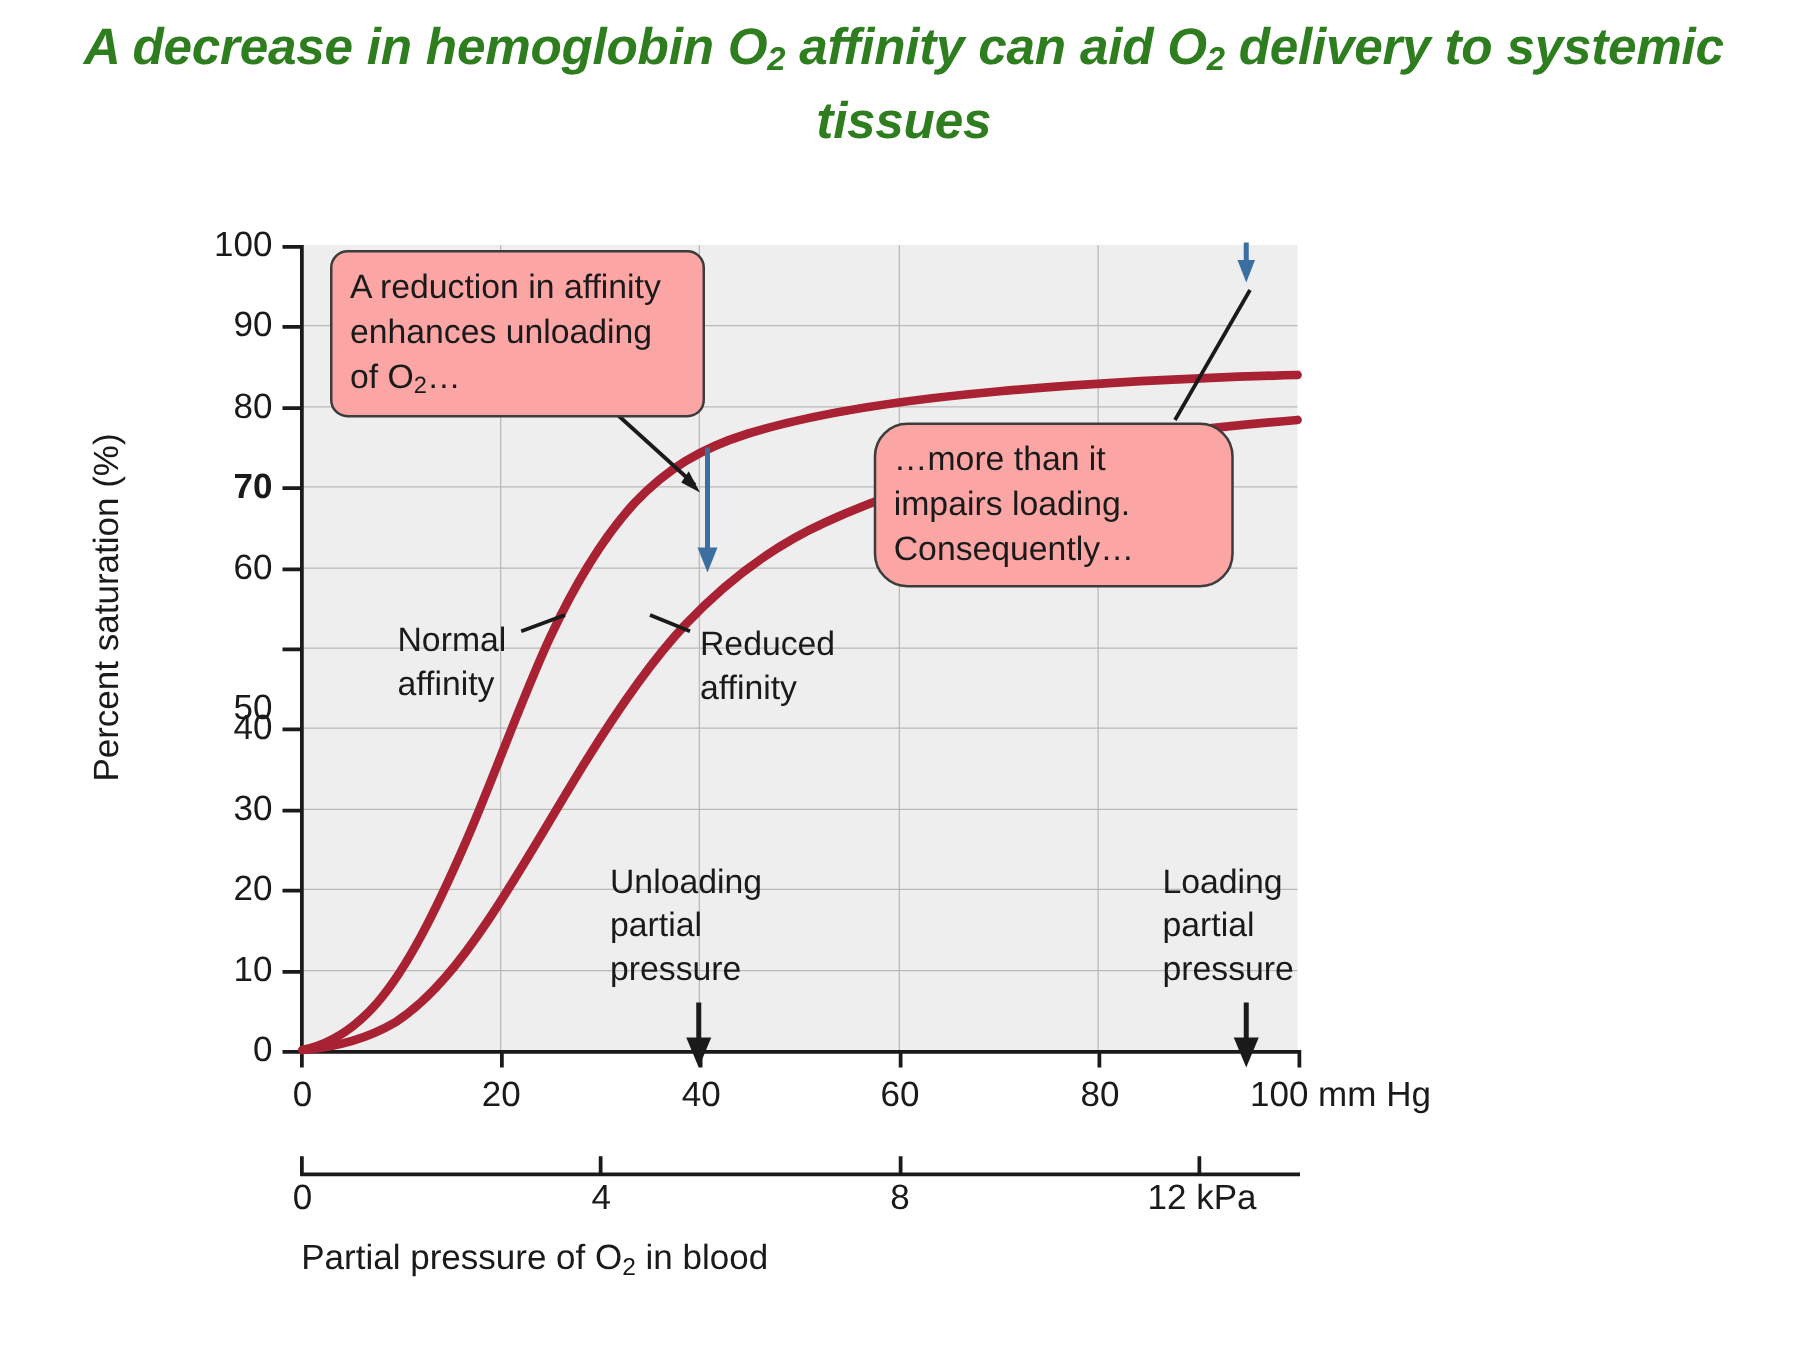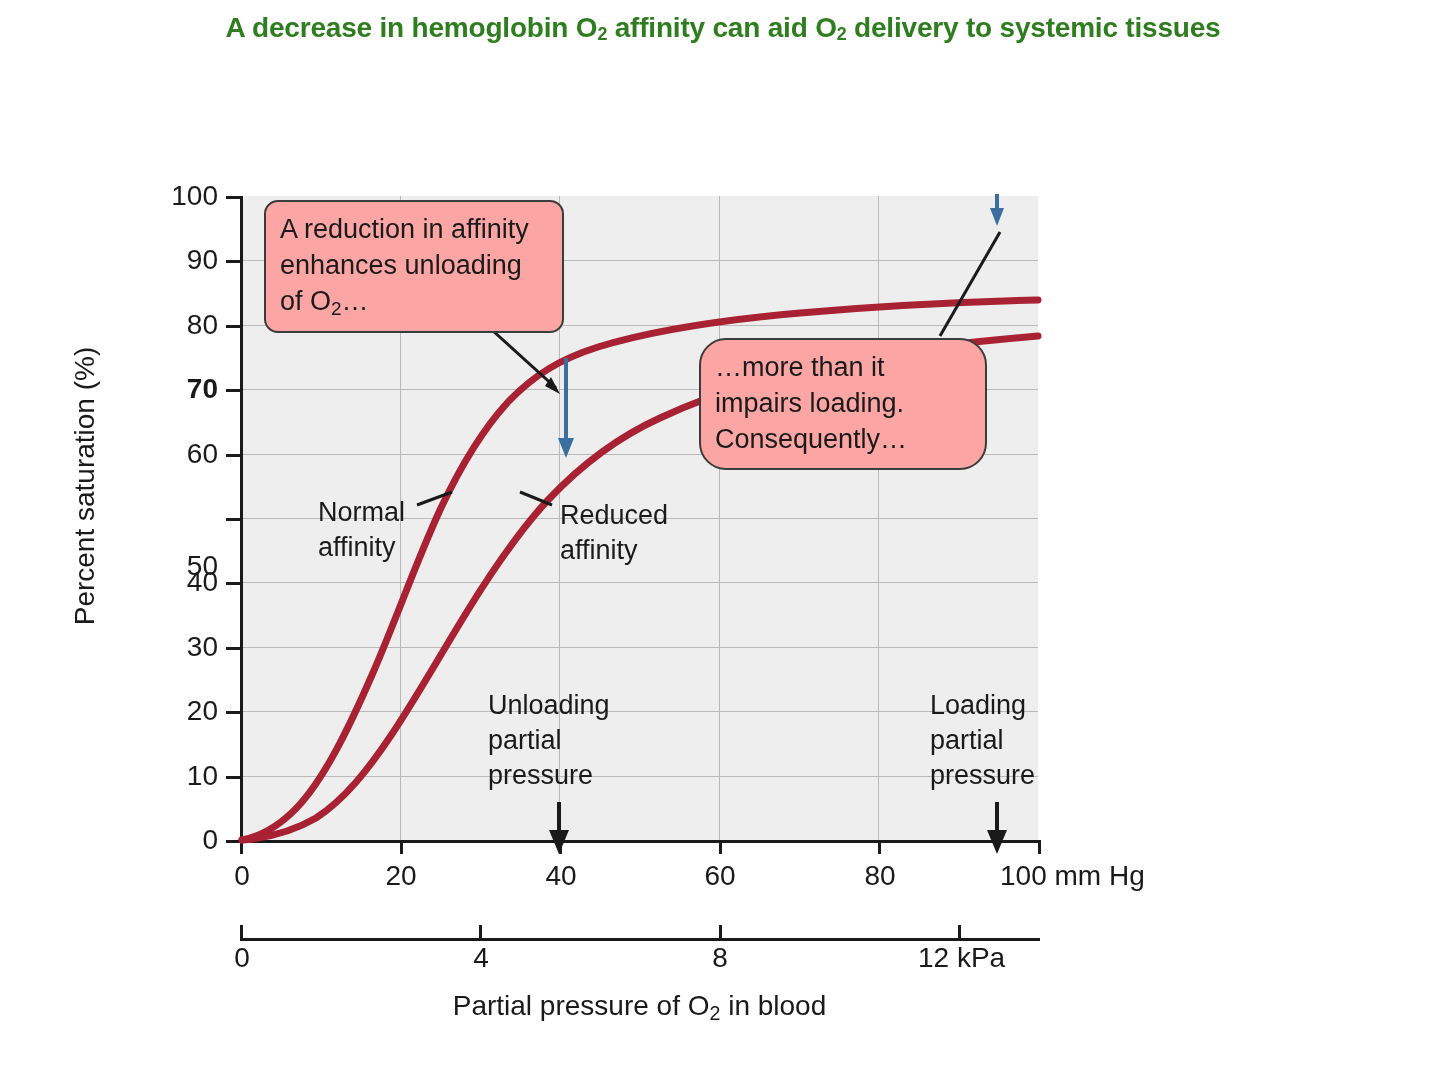--- a/index.html
+++ b/index.html
@@ -17,23 +17,24 @@
 
   
   #slide-title {
     position: absolute;
     left: 0;
     top: 8px;
     width: 1446px;
     text-align: center;
     color: #2e7d1e;
     font-weight: bold;
-    font-size: 28px;
+    font-size: 41px;
     line-height: 1.45;
     letter-spacing: -0.2px;
+    font-style: italic;
   }
   #slide-title sub {
     font-size: 0.64em;
     vertical-align: -0.18em;
   }
 
   
   #figure {
     position: absolute;
     left: 0;
@@ -141,21 +142,21 @@
     width: 140px;
     text-align: center;
     font-size: 28px;
     color: #1a1a1a;
   }
   #x-axis-title {
     position: absolute;
     left: 241px;
     top: 820px;
     width: 797px;
-    text-align: center;
+    text-align: left;
     font-size: 28px;
     color: #1a1a1a;
   }
   #x-axis-title sub { font-size: 0.7em; vertical-align: -0.25em; }
 
   
   #curves {
     position: absolute;
     left: 0;
     top: 0;

